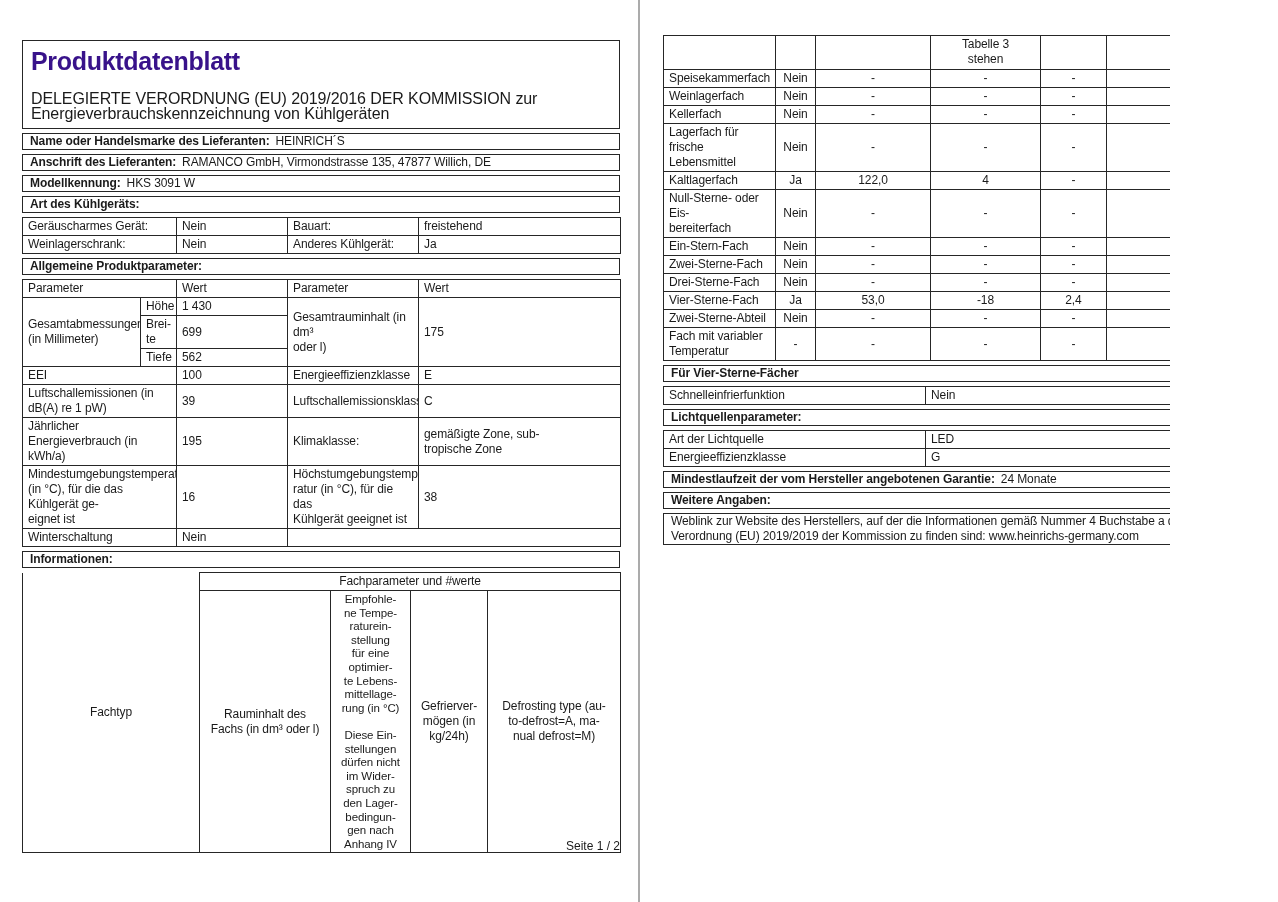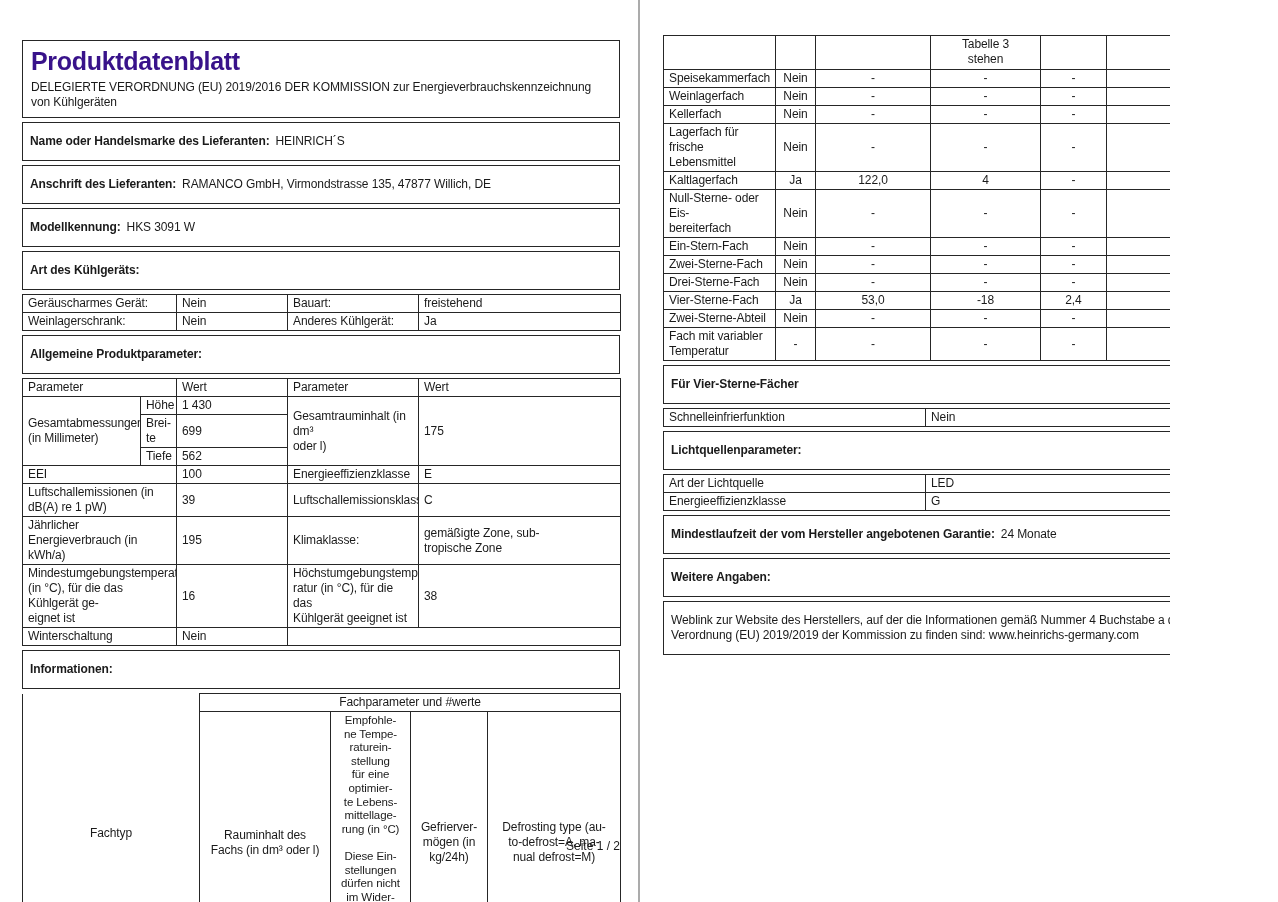--- a/index.html
+++ b/index.html
@@ -3,26 +3,26 @@
 <meta charset="utf-8">
 <style>
   html,body{margin:0;padding:0;background:#fff;}
   .canvas{position:relative;width:1170px;height:902px;background:#ffffff;overflow:hidden;
           font-family:"Liberation Sans",sans-serif;color:var(--text,#1a1a1a);}
   .divider{position:absolute;left:638px;top:0;width:2px;height:902px;background:var(--divider,#ababab);}
   .page{position:absolute;}
   #page1{left:22px;top:40px;width:598px;}
   #page2{left:663px;top:35px;width:604px;}
 
-  .blk{border:1px solid var(--border,#262626);margin-bottom:4px;padding:11px 7px;
+  .blk{border:1px solid var(--border,#262626);margin-bottom:4px;padding:0 7px;
        font-size:12px;letter-spacing:-0.1px;line-height:15px;}
   .sec{font-weight:bold;}
   .titleblk{padding:6px 8px 7px 8px;}
   .title{font-size:25px;font-weight:bold;color:var(--title,#38128a);line-height:28px;letter-spacing:-0.3px;}
-  .subtitle{margin-top:5px;font-size:12px;line-height:15px;}
+  .subtitle{margin-top:16px;font-size:16px;line-height:15px;}
   .lab{font-weight:bold;}
   .val{margin-left:6px;}
 
   table.blk{padding:0;border:none;border-collapse:collapse;width:100%;table-layout:fixed;margin-bottom:4px;}
   td{border:1px solid var(--border,#262626);padding:1px 5px;font-size:12px;letter-spacing:-0.1px;
      line-height:15px;vertical-align:middle;white-space:pre-line;overflow:hidden;height:15px;}
   .c{text-align:center;}
   .vt{vertical-align:top;}
   .temp-cell{font-size:11.5px;line-height:13.6px;vertical-align:top;text-align:center;padding-top:2px;}
   .notop{border-top:none;}

